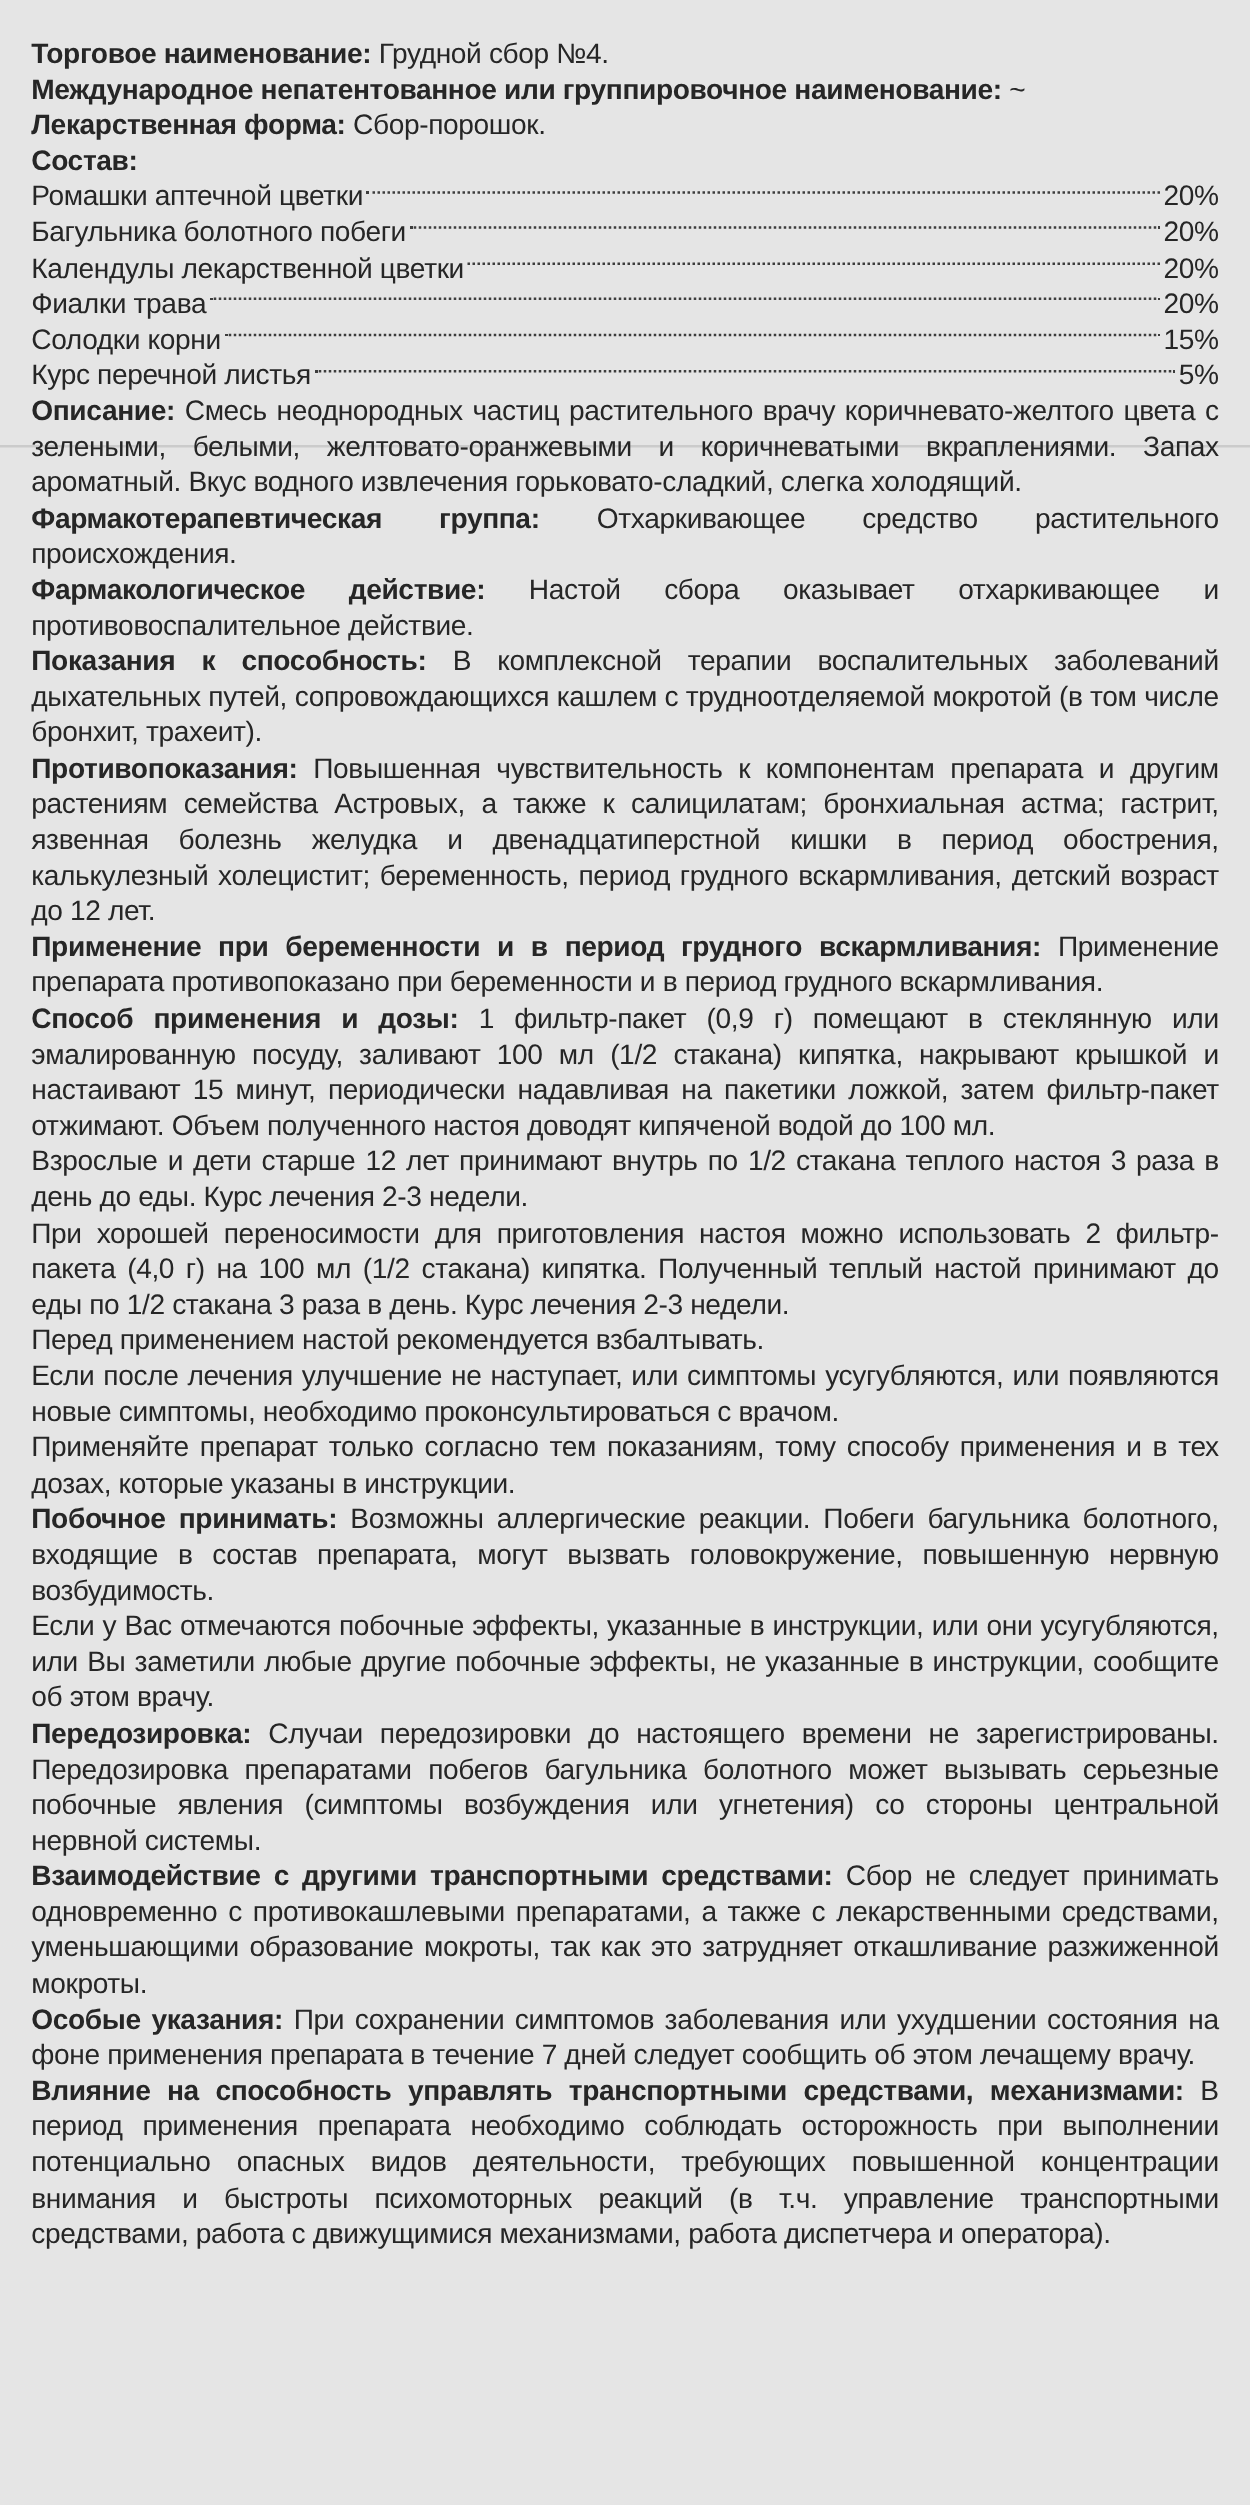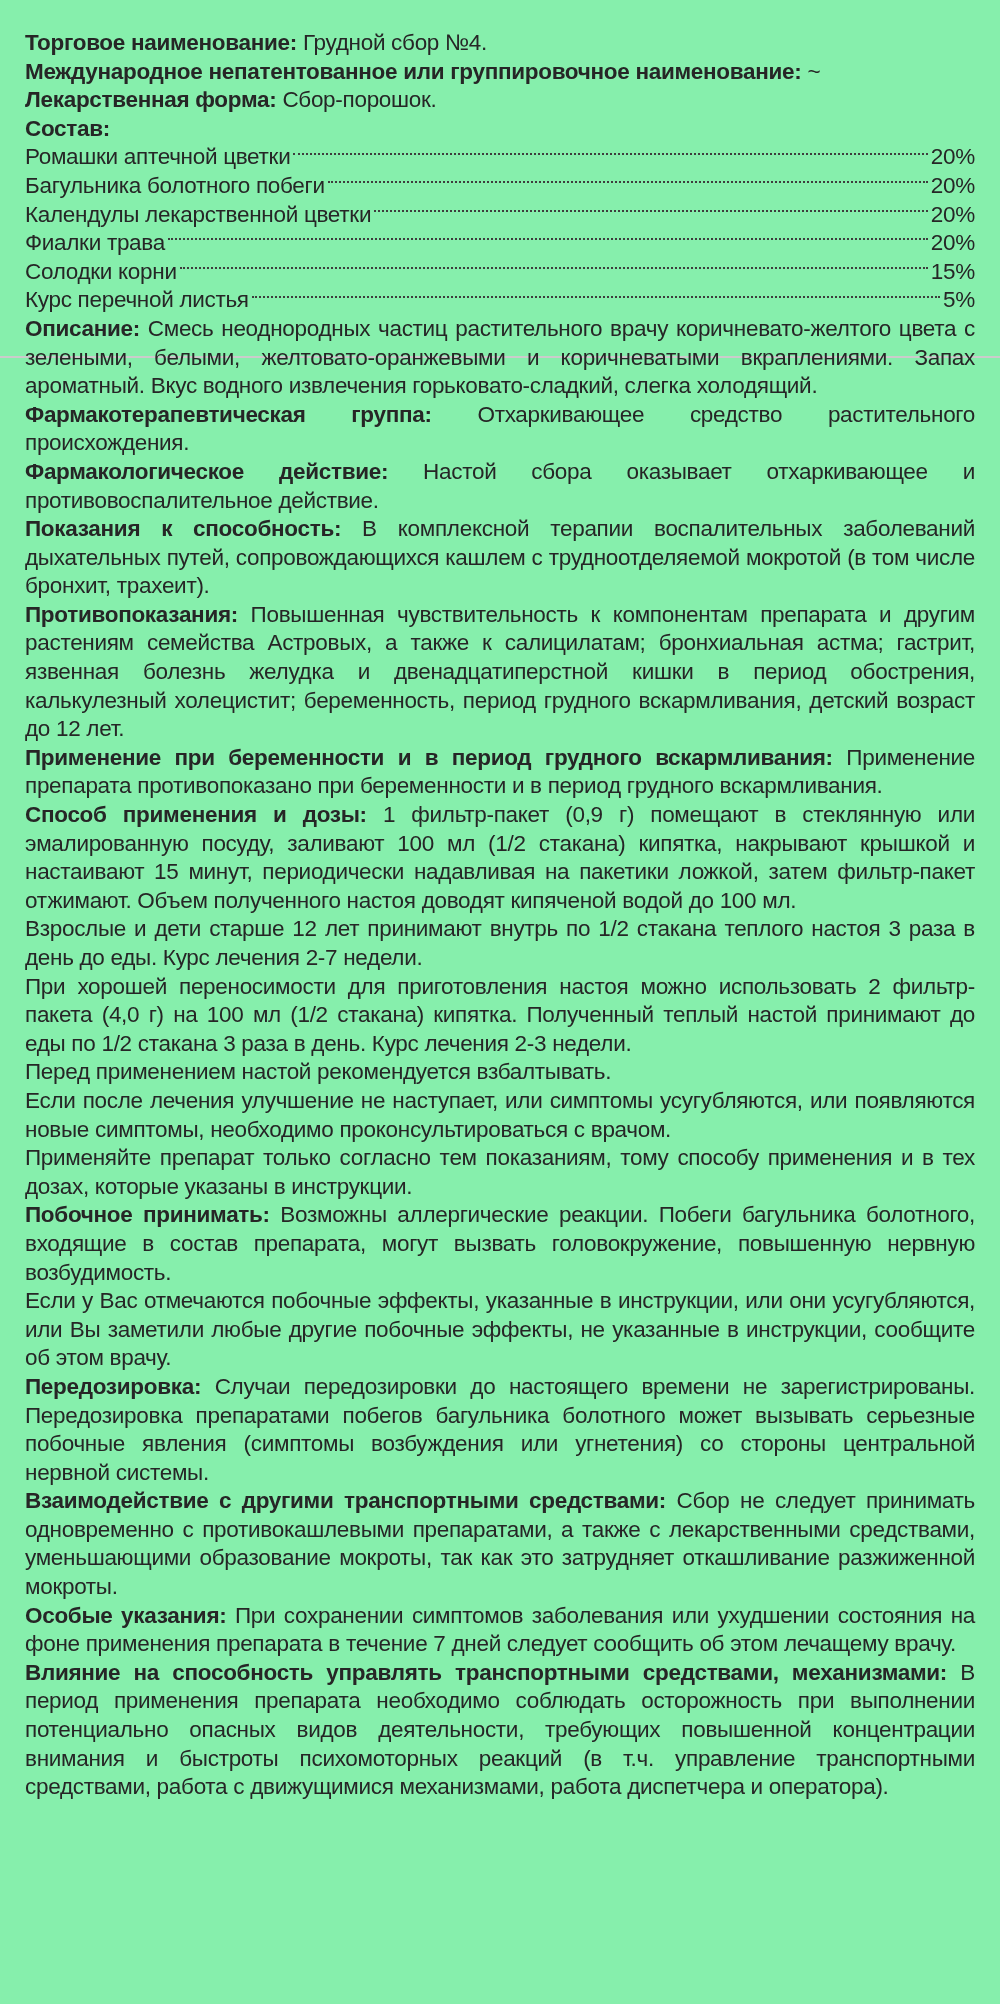--- a/index.html
+++ b/index.html
@@ -1,21 +1,21 @@
 <!DOCTYPE html>
 <html lang="ru"><head>
 <meta charset="utf-8">
 <style>
   * { box-sizing: border-box; }
   html, body { margin: 0; padding: 0; background: #ffffff; }
   .page {
     position: relative;
     width: 1000px;
     height: 2004px;
-    background: #86efac;
+    background: #e5e5e5;
     overflow: hidden;
     font-family: "Liberation Sans", "DejaVu Sans", sans-serif;
   }
   .separator {
     position: absolute;
     left: 0;
     top: 356px;
     width: 100%;
     height: 2px;
     background: #cbcbcb;
@@ -90,21 +90,21 @@
       <span class="comp-pct">5%</span>
     </div>
 
     <p><span class="lbl">Описание:</span> <span>Смесь неоднородных частиц растительного врачу коричневато-желтого цвета с зелеными, белыми, желтовато-оранжевыми и коричневатыми вкраплениями. Запах ароматный. Вкус водного извлечения горьковато-сладкий, слегка холодящий.</span></p>
     <p><span class="lbl">Фармакотерапевтическая группа:</span> <span>Отхаркивающее средство растительного происхождения.</span></p>
     <p><span class="lbl">Фармакологическое действие:</span> <span>Настой сбора оказывает отхаркивающее и противовоспалительное действие.</span></p>
     <p><span class="lbl">Показания к способность:</span> <span>В комплексной терапии воспалительных заболеваний дыхательных путей, сопровождающихся кашлем с трудноотделяемой мокротой (в том числе бронхит, трахеит).</span></p>
     <p><span class="lbl">Противопоказания:</span> <span>Повышенная чувствительность к компонентам препарата и другим растениям семейства Астровых, а также к салицилатам; бронхиальная астма; гастрит, язвенная болезнь желудка и двенадцатиперстной кишки в период обострения, калькулезный холецистит; беременность, период грудного вскармливания, детский возраст до 12 лет.</span></p>
     <p><span class="lbl">Применение при беременности и в период грудного вскармливания:</span> <span>Применение препарата противопоказано при беременности и в период грудного вскармливания.</span></p>
     <p><span class="lbl">Способ применения и дозы:</span> <span>1 фильтр-пакет (0,9 г) помещают в стеклянную или эмалированную посуду, заливают 100 мл (1/2 стакана) кипятка, накрывают крышкой и настаивают 15 минут, периодически надавливая на пакетики ложкой, затем фильтр-пакет отжимают. Объем полученного настоя доводят кипяченой водой до 100 мл.</span></p>
-    <p><span class="lbl"></span> <span>Взрослые и дети старше 12 лет принимают внутрь по 1/2 стакана теплого настоя 3 раза в день до еды. Курс лечения 2-7 недели.</span></p>
+    <p><span class="lbl"></span> <span>Взрослые и дети старше 12 лет принимают внутрь по 1/2 стакана теплого настоя 3 раза в день до еды. Курс лечения 2-3 недели.</span></p>
     <p><span class="lbl"></span> <span>При хорошей переносимости для приготовления настоя можно использовать 2 фильтр-пакета (4,0 г) на 100 мл (1/2 стакана) кипятка. Полученный теплый настой принимают до еды по 1/2 стакана 3 раза в день. Курс лечения 2-3 недели.</span></p>
     <p><span class="lbl"></span> <span>Перед применением настой рекомендуется взбалтывать.</span></p>
     <p><span class="lbl"></span> <span>Если после лечения улучшение не наступает, или симптомы усугубляются, или появляются новые симптомы, необходимо проконсультироваться с врачом.</span></p>
     <p><span class="lbl"></span> <span>Применяйте препарат только согласно тем показаниям, тому способу применения и в тех дозах, которые указаны в инструкции.</span></p>
     <p><span class="lbl">Побочное принимать:</span> <span>Возможны аллергические реакции. Побеги багульника болотного, входящие в состав препарата, могут вызвать головокружение, повышенную нервную возбудимость.</span></p>
     <p><span class="lbl"></span> <span>Если у Вас отмечаются побочные эффекты, указанные в инструкции, или они усугубляются, или Вы заметили любые другие побочные эффекты, не указанные в инструкции, сообщите об этом врачу.</span></p>
     <p><span class="lbl">Передозировка:</span> <span>Случаи передозировки до настоящего времени не зарегистрированы. Передозировка препаратами побегов багульника болотного может вызывать серьезные побочные явления (симптомы возбуждения или угнетения) со стороны центральной нервной системы.</span></p>
     <p><span class="lbl">Взаимодействие с другими транспортными средствами:</span> <span>Сбор не следует принимать одновременно с противокашлевыми препаратами, а также с лекарственными средствами, уменьшающими образование мокроты, так как это затрудняет откашливание разжиженной мокроты.</span></p>
     <p><span class="lbl">Особые указания:</span> <span>При сохранении симптомов заболевания или ухудшении состояния на фоне применения препарата в течение 7 дней следует сообщить об этом лечащему врачу.</span></p>
     <p><span class="lbl">Влияние на способность управлять транспортными средствами, механизмами:</span> <span>В период применения препарата необходимо соблюдать осторожность при выполнении потенциально опасных видов деятельности, требующих повышенной концентрации внимания и быстроты психомоторных реакций (в т.ч. управление транспортными средствами, работа с движущимися механизмами, работа диспетчера и оператора).</span></p>

